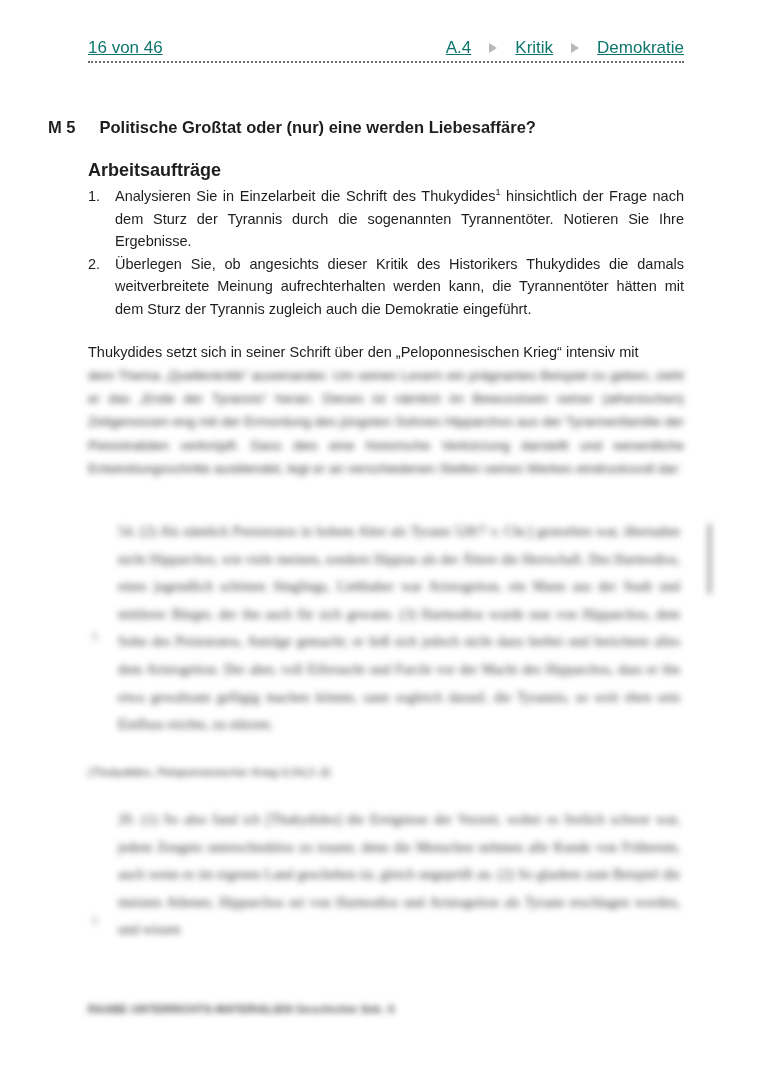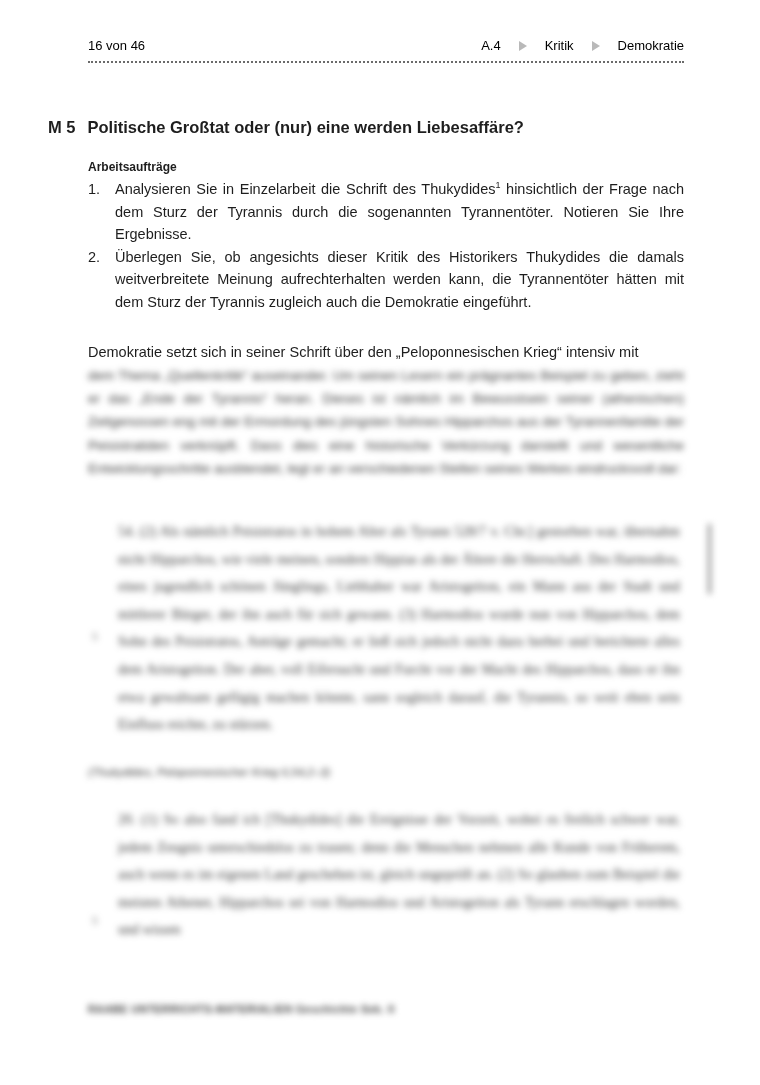--- a/index.html
+++ b/index.html
@@ -4,38 +4,38 @@
 <style>
   html, body { margin: 0; padding: 0; background: #ffffff; }
   body {
     width: 760px; height: 1085px; position: relative; overflow: hidden;
     font-family: "Liberation Sans", "DejaVu Sans", sans-serif;
     color: #1e1e1e;
   }
   .header {
     position: absolute; left: 88px; top: 38px; width: 596px;
     display: flex; justify-content: space-between; align-items: center;
-    font-size: 13px; color: #000000;
+    font-size: 17px; color: #0f766e; text-decoration: underline;
   }
   .crumbs { display: flex; align-items: center; gap: 18px; }
   .tri {
     display: inline-block; width: 0; height: 0;
     border-top: 5px solid transparent; border-bottom: 5px solid transparent;
     border-left: 8px solid #b9b9b9;
   }
   .rule {
     position: absolute; left: 88px; top: 61px; width: 596px; height: 0;
     border-top: 2px dotted #6a6a6a;
   }
   .m-title {
     position: absolute; left: 48px; top: 118px; font-size: 16.5px; font-weight: bold;
-    display: flex; gap: 12px;
+    display: flex; gap: 24px;
   }
   .tasks { position: absolute; left: 88px; top: 160px; width: 596px; }
-  .tasks h2 { margin: 0 0 4px 0; font-size: 12px; font-weight: bold; }
+  .tasks h2 { margin: 0 0 4px 0; font-size: 18px; font-weight: bold; }
   .tasks ol { margin: 0; padding: 0; list-style: none; }
   .tasks li {
     position: relative; padding-left: 27px; font-size: 14.5px; line-height: 22.5px;
     text-align: justify;
   }
   .tasks li .num { position: absolute; left: 0; top: 0; }
   sup { font-size: 9px; line-height: 0; }
   .intro {
     position: absolute; left: 88px; top: 341px; width: 596px;
     font-size: 14.5px; line-height: 23px; text-align: justify;
@@ -93,21 +93,21 @@
       <span class="num">1.</span>
       <span>Analysieren Sie in Einzelarbeit die Schrift des Thukydides</span><sup>1</sup><span> hinsichtlich der Frage nach dem Sturz der Tyrannis durch die sogenannten Tyrannentöter. Notieren Sie Ihre Ergebnisse.</span>
     </li>
     <li>
       <span class="num">2.</span>
       <span>Überlegen Sie, ob angesichts dieser Kritik des Historikers Thukydides die damals weitverbreitete Meinung aufrechterhalten werden kann, die Tyrannentöter hätten mit dem Sturz der Tyrannis zugleich auch die Demokratie eingeführt.</span>
     </li>
   </ol>
 </div>
 
-<div class="intro">Demokratie setzt sich in seiner Schrift über den „Peloponnesischen Krieg“ intensiv mit</div>
+<div class="intro">Thukydides setzt sich in seiner Schrift über den „Peloponnesischen Krieg“ intensiv mit</div>
 <div class="blur-para blurred">dem Thema „Quellenkritik“ auseinander. Um seinen Lesern ein prägnantes Beispiel zu geben, zieht er das „Ende der Tyrannis“ heran. Dieses ist nämlich im Bewusstsein seiner (athenischen) Zeitgenossen eng mit der Ermordung des jüngsten Sohnes Hipparchos aus der Tyrannenfamilie der Peisistratiden verknüpft. Dass dies eine historische Verkürzung darstellt und wesentliche Entwicklungsschritte ausblendet, legt er an verschiedenen Stellen seines Werkes eindrucksvoll dar:</div>
 
 <div class="source-block blurred" style="top:518px;">54. (2) Als nämlich Peisistratos in hohem Alter als Tyrann 528/7 v. Chr.] gestorben war, übernahm nicht Hipparchos, wie viele meinen, sondern Hippias als der Ältere die Herrschaft. Des Harmodios, eines jugendlich schönen Jünglings, Liebhaber war Aristogeiton, ein Mann aus der Stadt und mittlerer Bürger, der ihn auch für sich gewann. (3) Harmodios wurde nun von Hipparchos, dem Sohn des Peisistratos, Anträge gemacht; er ließ sich jedoch nicht dazu herbei und berichtete alles dem Aristogeiton. Der aber, voll Eifersucht und Furcht vor der Macht des Hipparchos, dass er ihn etwa gewaltsam gefügig machen könnte, sann sogleich darauf, die Tyrannis, so weit eben sein Einfluss reichte, zu stürzen.</div>
 <div class="line-no blurred" style="top:630px;">5</div>
 <div class="citation blurred">(Thukydides, Peloponnesischer Krieg 6,54,2–3)</div>
 <div class="side-mark blurred"></div>
 
 <div class="source-block blurred" style="top:806px;">20. (1) So also fand ich [Thukydides] die Ereignisse der Vorzeit, wobei es freilich schwer war, jedem Zeugnis unterschiedslos zu trauen; denn die Menschen nehmen alle Kunde von Früherem, auch wenn es im eigenen Land geschehen ist, gleich ungeprüft an. (2) So glauben zum Beispiel die meisten Athener, Hipparchos sei von Harmodios und Aristogeiton als Tyrann erschlagen worden, und wissen</div>
 <div class="line-no blurred" style="top:914px;">5</div>
 

